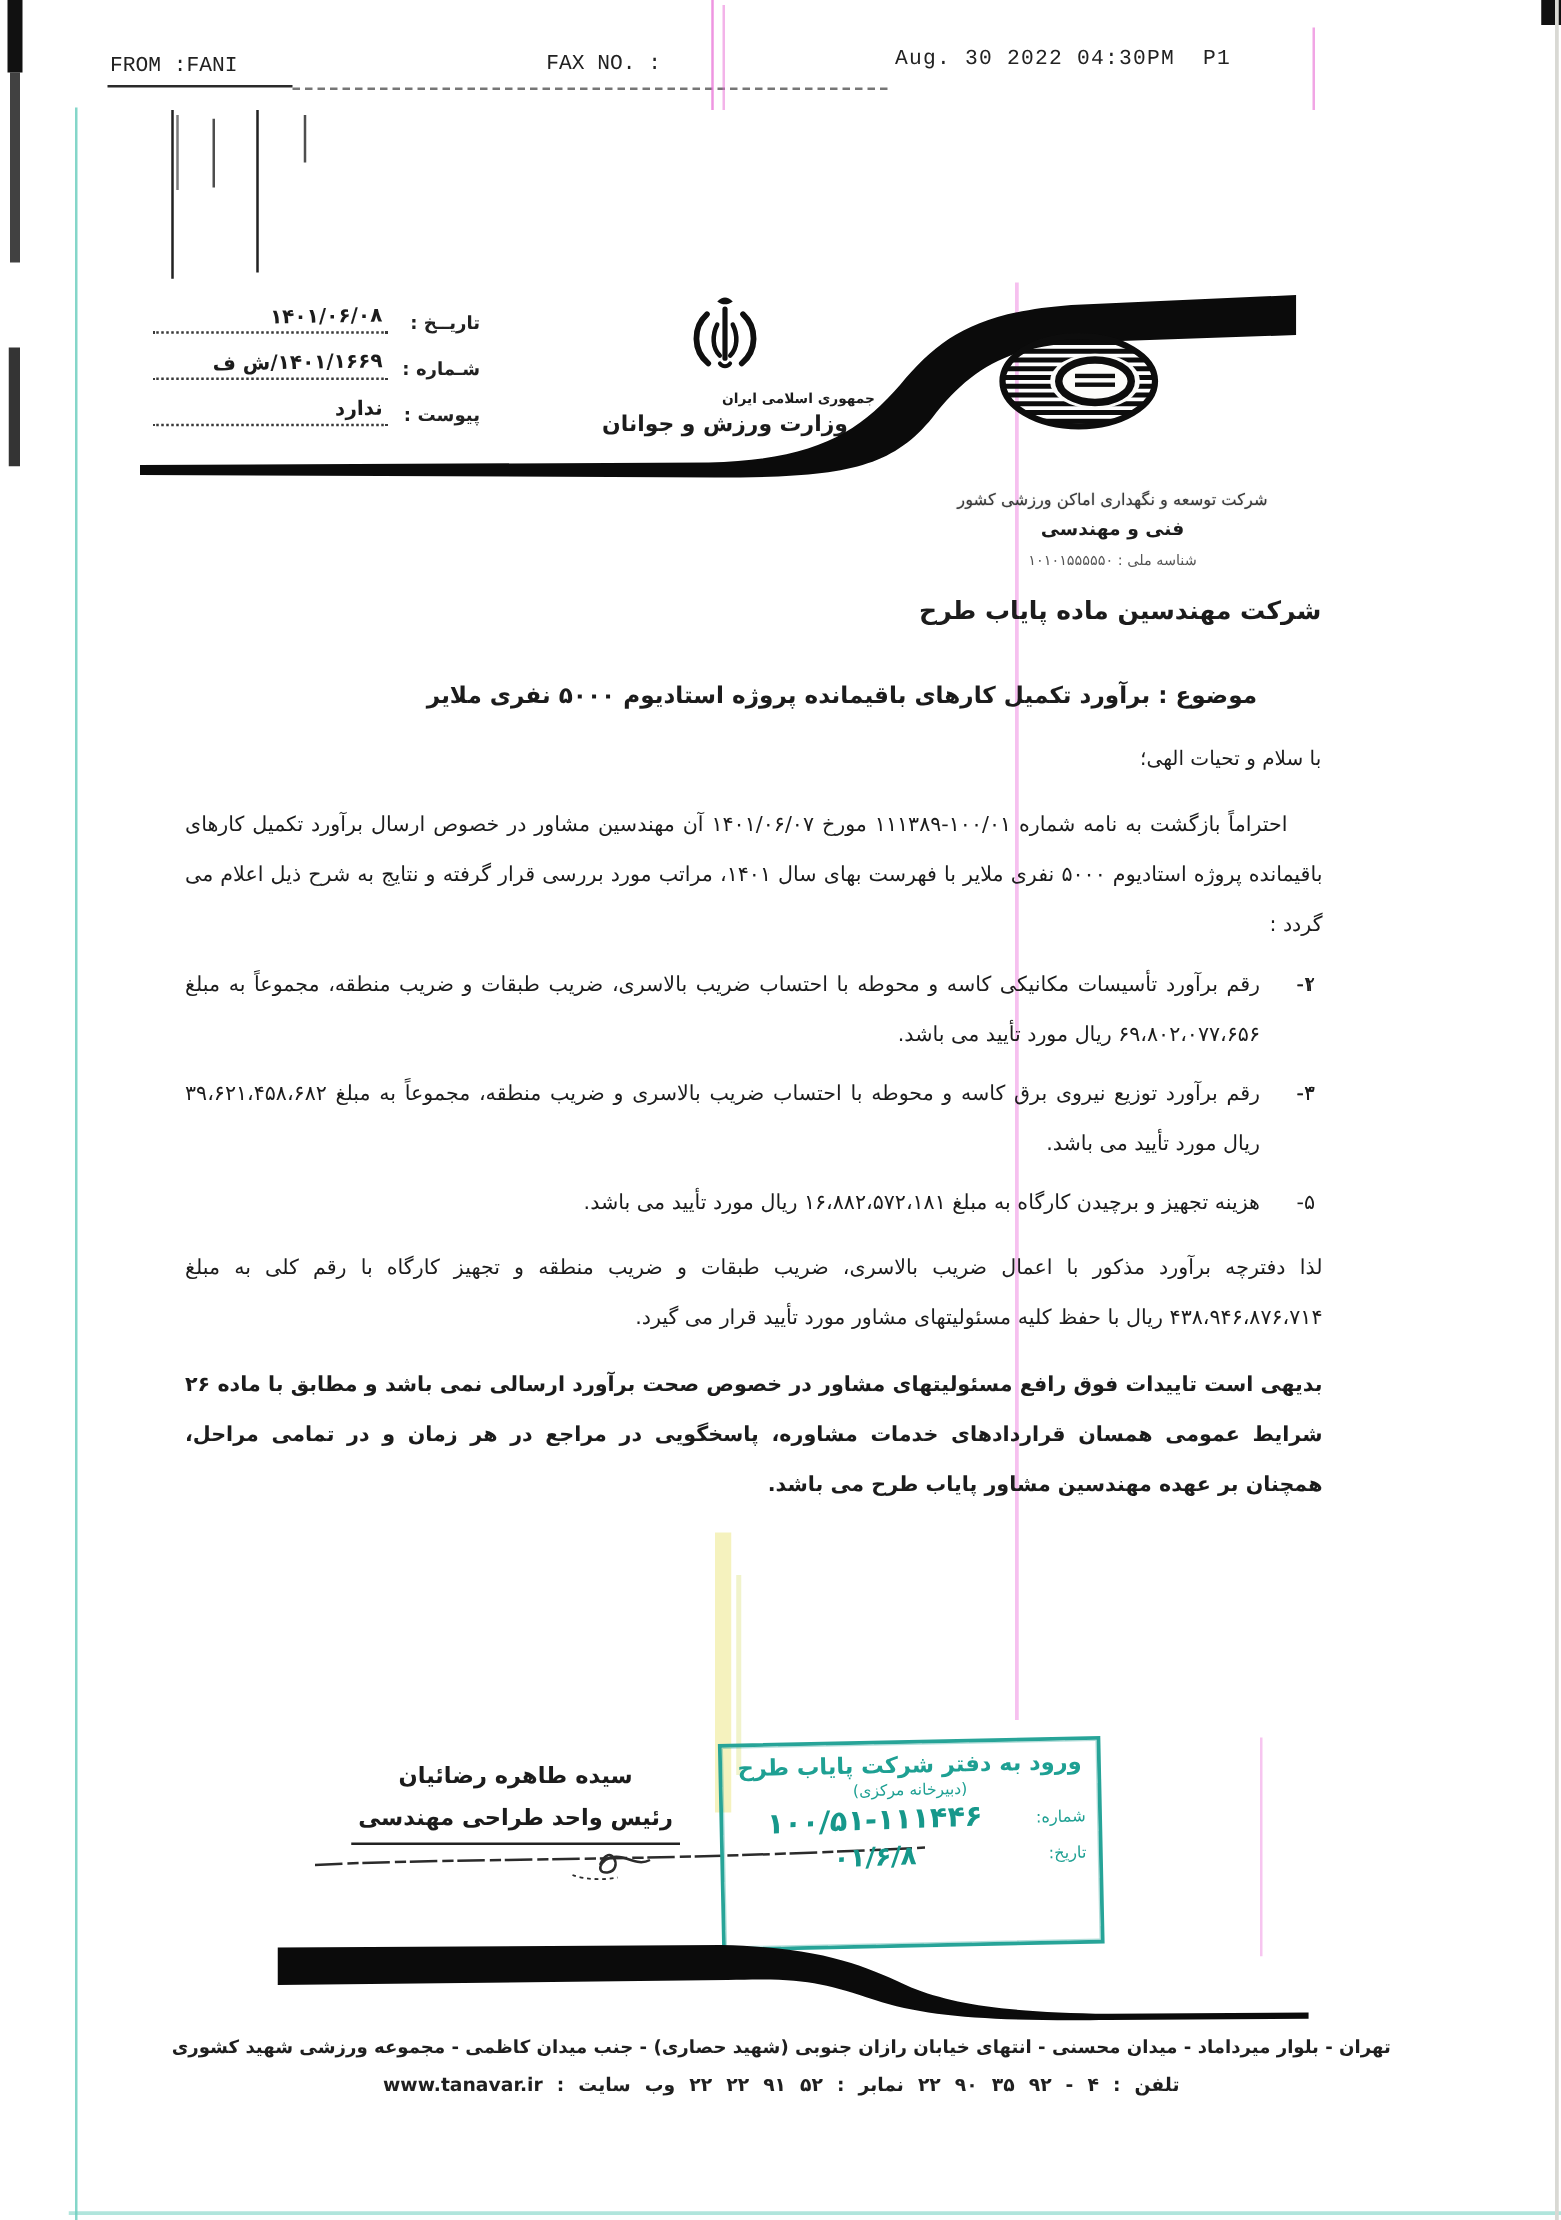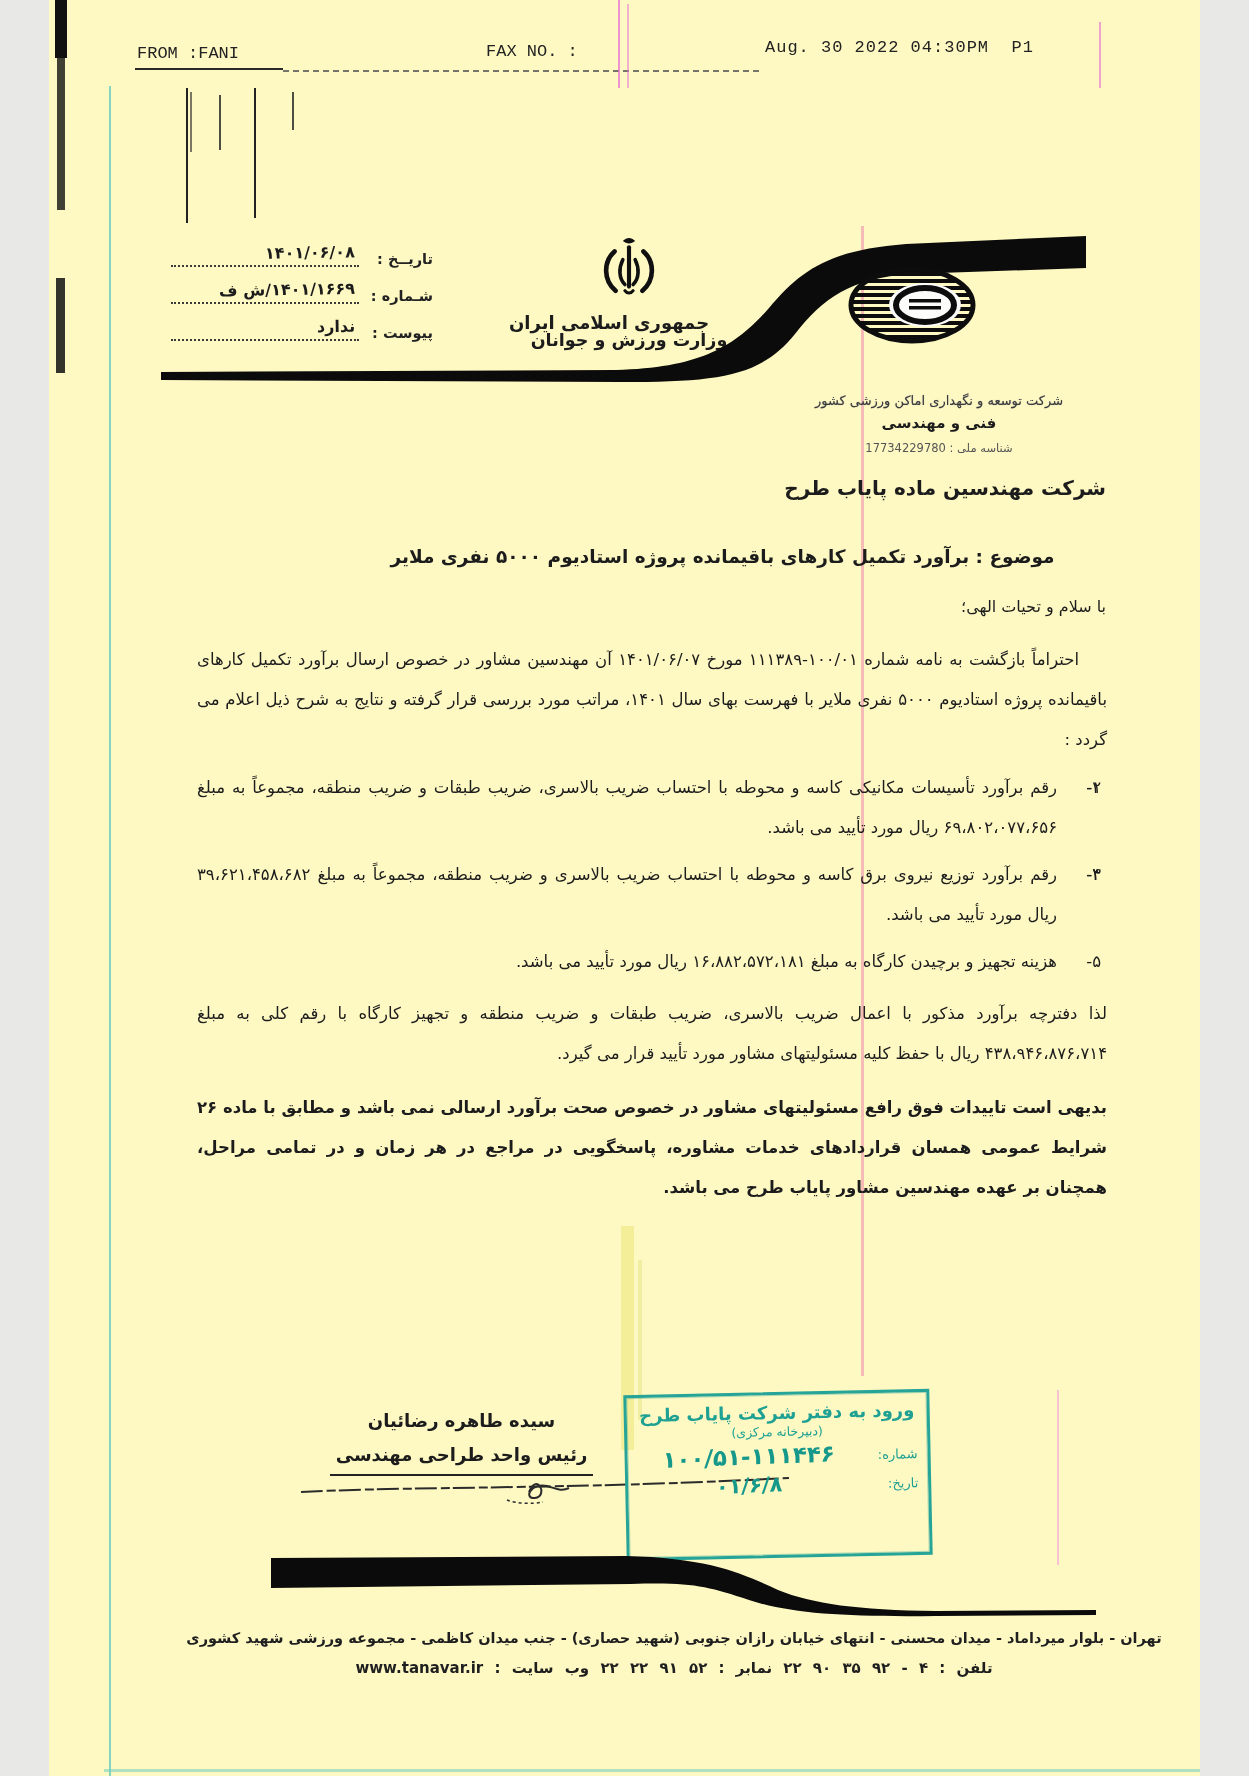--- a/index.html
+++ b/index.html
@@ -1,16 +1,16 @@
 <!DOCTYPE html>
 <html lang="fa"><head>
 <meta charset="utf-8">
 <style>
   html,body{margin:0;padding:0;background:#e8e8e6;}
-  .page{position:relative;width:1151px;height:1776px;margin:0 auto;background:#fef9c3;overflow:hidden;
+  .page{position:relative;width:1249px;height:1776px;margin:0 auto;background:#ffffff;overflow:hidden;
         font-family:"DejaVu Sans",sans-serif;color:#1c1c1c;}
   
   .fax{position:absolute;font-family:"Liberation Mono","DejaVu Sans Mono",monospace;font-size:17px;color:#222;white-space:pre;}
   .fax-from{left:88px;top:44px;}
   .fax-no{left:437px;top:42px;}
   .fax-ts{left:716px;top:38px;letter-spacing:1px;}
   .hdr-line1{position:absolute;left:86px;top:68px;width:148px;border-top:2px solid #2a2a2a;}
   .hdr-line2{position:absolute;left:234px;top:70px;width:476px;border-top:2px dashed #555;opacity:.8;}
   
   .art{position:absolute;}
@@ -27,21 +27,21 @@
   .bottom-cyan{left:55px;top:1769px;width:1194px;height:3px;background:#6fcfc0;opacity:.55;}
   .edge-r{left:1244px;top:0;width:3px;height:1776px;background:#d9d9d4;}
   
   .meta{position:absolute;left:122px;top:243px;width:262px;direction:rtl;font-size:14.5px;}
   .meta-row{position:relative;display:flex;align-items:flex-end;margin-bottom:13px;}
   .meta-label{flex:0 0 74px;font-weight:600;color:#222;}
   .leader{flex:1;border-bottom:2px dotted #3a3a3a;height:22px;position:relative;}
   .meta-value{position:absolute;bottom:3px;right:4px;font-weight:700;font-size:16px;white-space:nowrap;transform:rotate(-1deg);letter-spacing:.5px;}
   
   .emblem{position:absolute;left:520px;top:234px;width:120px;text-align:center;}
-  .country{position:absolute;left:460px;top:312px;width:240px;text-align:left;font-size:18px;font-weight:600;direction:rtl;}
+  .country{position:absolute;left:460px;top:312px;width:240px;text-align:right;font-size:11px;font-weight:600;direction:rtl;}
   .ministry{position:absolute;left:445px;top:330px;width:270px;text-align:center;font-size:17.5px;font-weight:700;direction:rtl;}
   .swoosh-top{position:absolute;left:112px;top:224px;}
   .swoosh-bottom{position:absolute;left:222px;top:1552px;}
   .logo{position:absolute;left:798px;top:266px;}
   .company{position:absolute;left:705px;top:393px;width:370px;text-align:center;font-size:13px;color:#3a3a3a;direction:rtl;text-shadow:0 0 1px #999;}
   .department{position:absolute;left:790px;top:414px;width:200px;text-align:center;font-size:15px;font-weight:700;direction:rtl;}
   .natid{position:absolute;left:775px;top:441px;width:230px;text-align:center;font-size:11.5px;color:#555;direction:rtl;}
   
   .recipient{position:absolute;left:555px;top:476px;width:502px;direction:rtl;text-align:right;font-weight:700;font-size:20px;}
   .subject{position:absolute;left:290px;top:546px;width:767px;direction:rtl;text-align:center;font-weight:700;font-size:18.5px;}
@@ -169,21 +169,21 @@
         <ellipse cx="78" cy="39" rx="36" ry="22" fill="#fcfcfa"></ellipse>
       </g>
       <ellipse cx="65" cy="39" rx="61" ry="36" fill="none" stroke="#0d0d0d" stroke-width="5"></ellipse>
       <ellipse cx="78" cy="39" rx="29" ry="17" fill="none" stroke="#0d0d0d" stroke-width="6"></ellipse>
       <rect x="62" y="33" width="32" height="3.5" fill="#0d0d0d"></rect>
       <rect x="62" y="40" width="32" height="3.5" fill="#0d0d0d"></rect>
     </svg>
   </div>
   <div class="company">شرکت توسعه و نگهداری اماکن ورزشی کشور</div>
   <div class="department">فنی و مهندسی</div>
-  <div class="natid">شناسه ملی : 17734229780</div>
+  <div class="natid">شناسه ملی : ۱۰۱۰۱۵۵۵۵۵۰</div>
 
   <div class="recipient">شرکت مهندسین ماده پایاب طرح</div>
   <div class="subject">موضوع : برآورد تکمیل کارهای باقیمانده پروژه استادیوم ۵۰۰۰ نفری ملایر</div>
   <div class="salutation">با سلام و تحیات الهی؛</div>
 
   <div class="body">
     <p class="intro">احتراماً بازگشت به نامه شماره ۱۰۰/۰۱-۱۱۱۳۸۹ مورخ ۱۴۰۱/۰۶/۰۷ آن مهندسین مشاور در خصوص ارسال برآورد تکمیل کارهای باقیمانده پروژه استادیوم ۵۰۰۰ نفری ملایر با فهرست بهای سال ۱۴۰۱، مراتب مورد بررسی قرار گرفته و نتایج به شرح ذیل اعلام می گردد :</p>
     <div class="item">
       <span class="item-num">۱-</span>
     </div>

